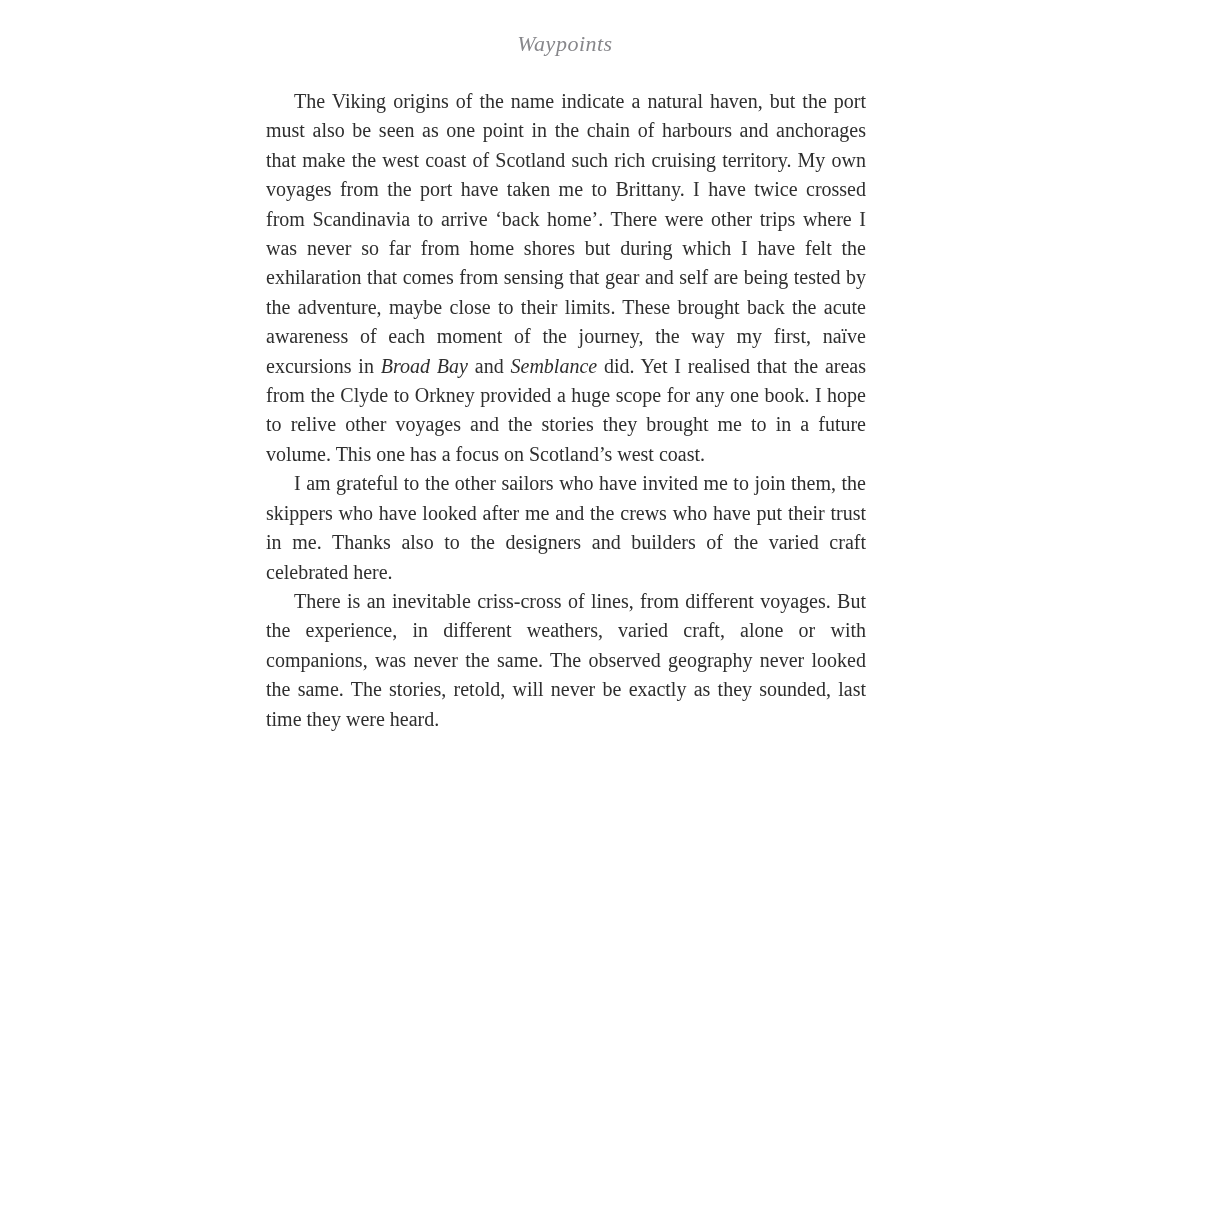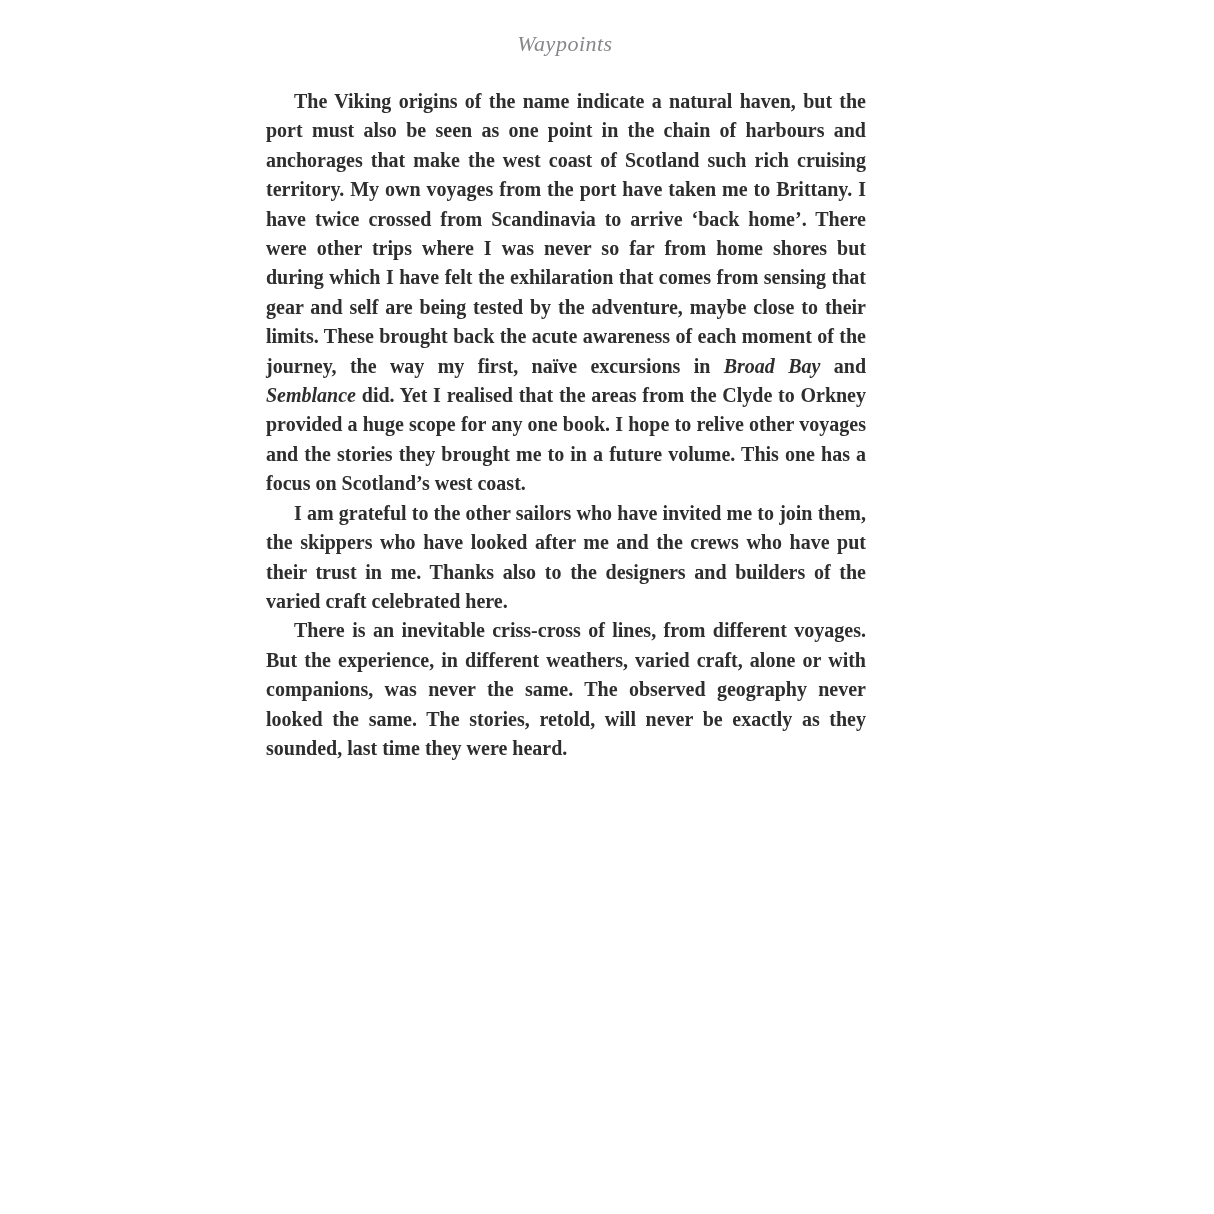--- a/index.html
+++ b/index.html
@@ -34,21 +34,20 @@
     font-size: 20px;
     line-height: 29.4px;
     color: #2e2e2e;
     text-align: justify;
     hyphens: none;
   }
   .text-column p {
     margin: 0;
     padding: 0;
     text-indent: 28px;
-    font-weight: bold;
   }
   .text-column em {
     font-style: italic;
   }
   .page-number {
     position: absolute;
     top: 1085px;
     left: 265px;
     width: 600px;
     text-align: center;

